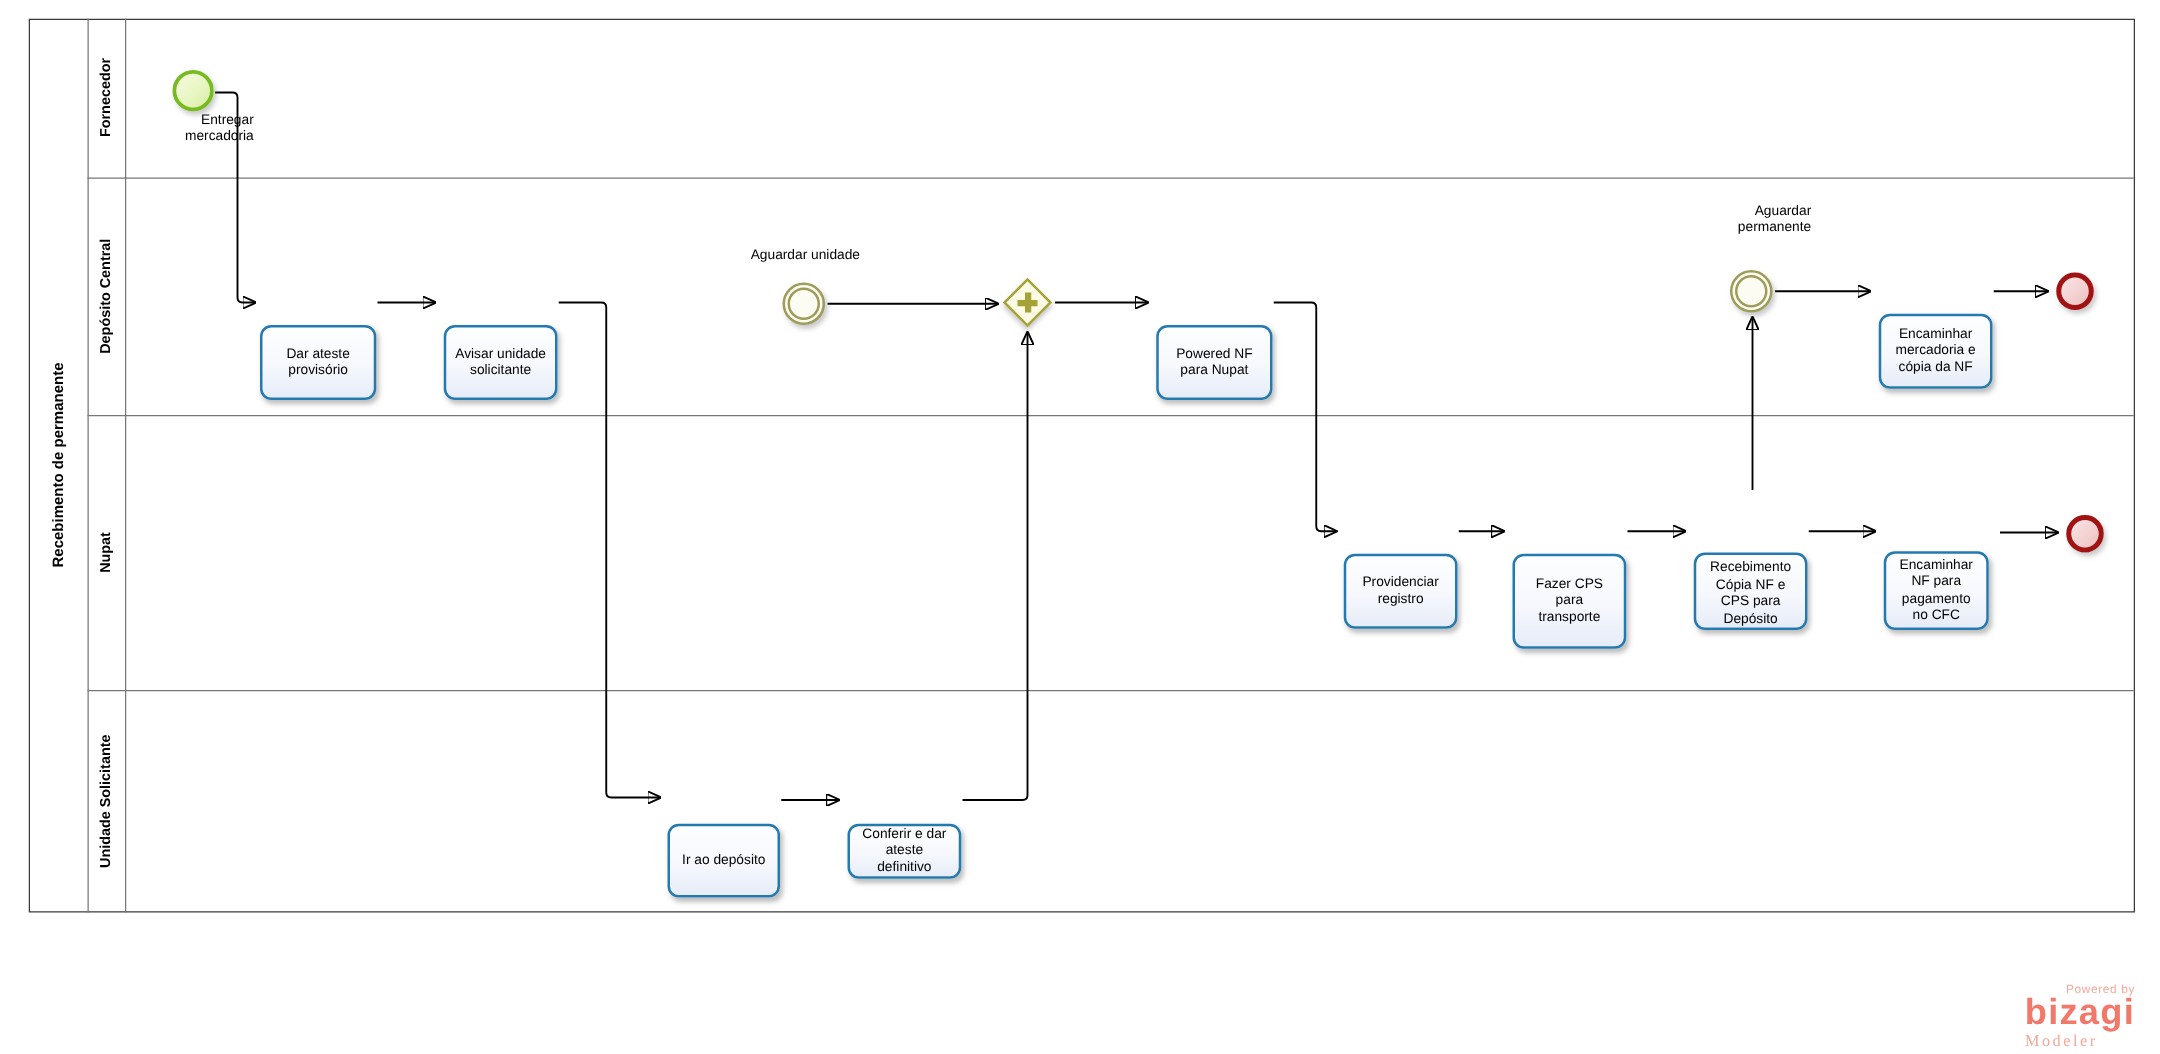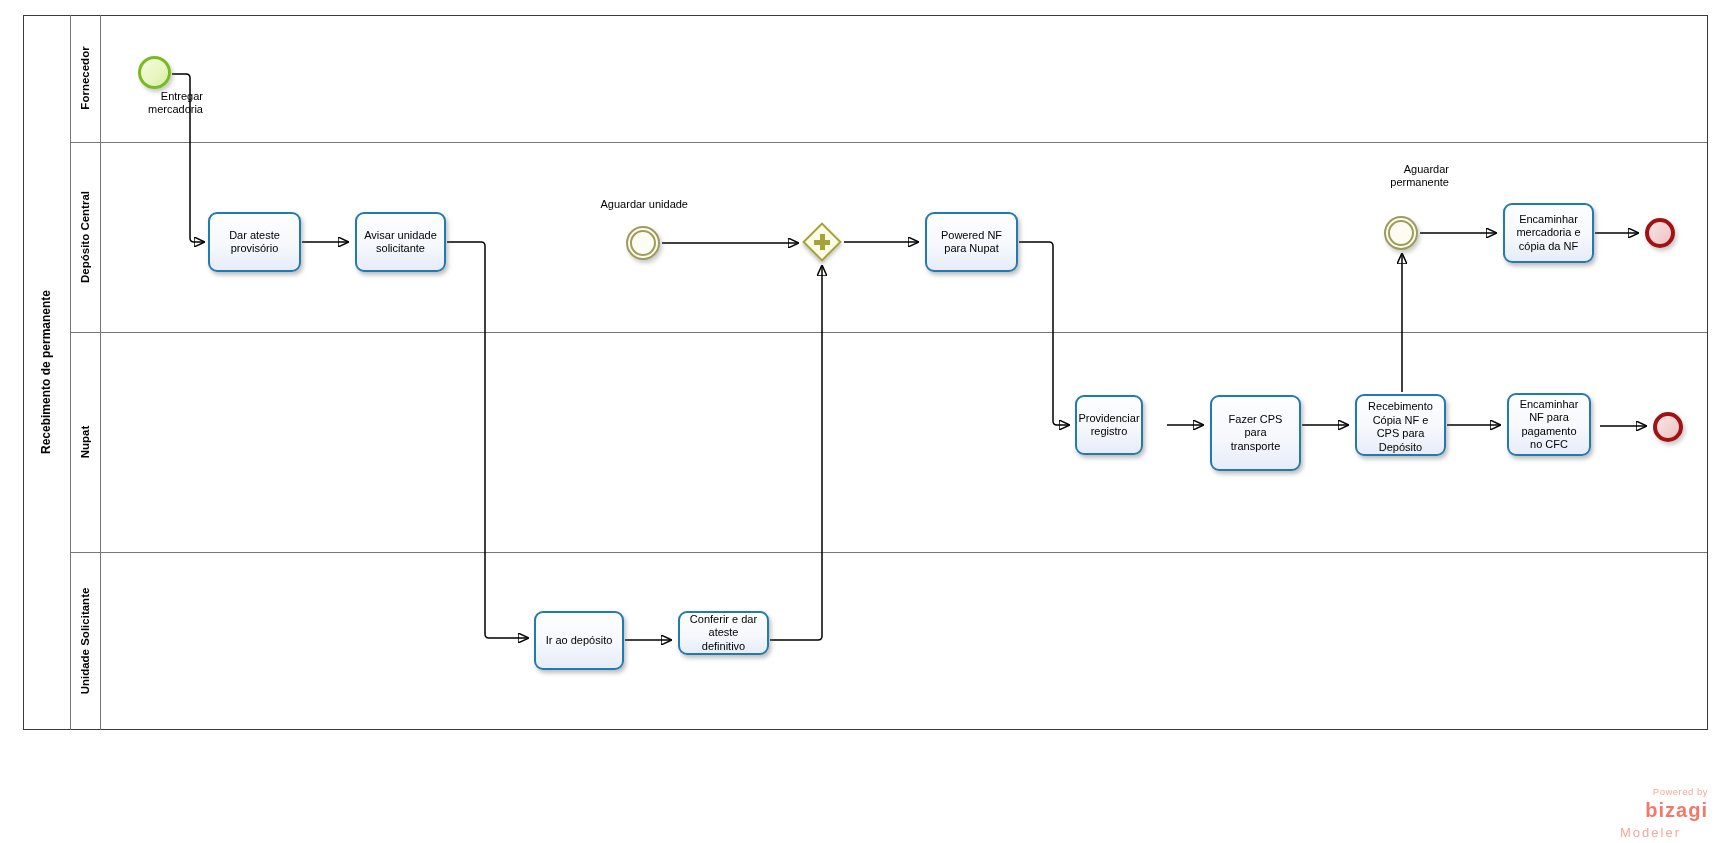--- a/index.html
+++ b/index.html
@@ -51,20 +51,21 @@
     box-shadow: 2px 3px 4px rgba(110,110,110,0.45);
     display: flex;
     align-items: center;
     justify-content: center;
     text-align: center;
     font-size: 11px;
     line-height: 13.5px;
     color: #000;
     padding: 1px 7px;
     overflow: hidden;
+    margin-top: 48px;
   }
   .event-start {
     position: absolute; z-index: 3;
     width: 33px; height: 33px;
     border-radius: 50%;
     border: 3px solid var(--start-green, #76BB1F);
     background: linear-gradient(135deg, #f5fbe0 0%, #e8f6c3 55%, #d8eda2 100%);
     box-shadow: 2px 3px 4px rgba(120,120,120,0.4);
   }
   .event-intermediate {
@@ -117,28 +118,29 @@
   }
   
   .brand { position: absolute; z-index: 4; }
   .brand .powered {
     position: absolute; right: 0; top: 0;
     font-size: 9.5px; letter-spacing: 0.5px;
     color: var(--brand-light, #F5A79B);
   }
   .brand .bizagi {
     position: absolute; right: 0; top: 9px;
-    font-size: 20px; font-weight: bold; letter-spacing: 1px;
+    font-size: 29px; font-weight: bold; letter-spacing: 1px;
     line-height: 30px;
     color: var(--brand-coral, #F2796A);
   }
   .brand .modeler {
     position: absolute; left: 2px; top: 39px;
     font-size: 13px; letter-spacing: 2px;
     color: var(--brand-light, #F5A79B);
+    font-family: Liberation Serif, serif;
   }
 </style>
 </head>
 <body>
 
 <div id="canvas">
 
   <div class="pool-border"></div>
   <div class="vline" style="left:70px"></div>
   <div class="vline" style="left:100px"></div>
@@ -199,21 +201,21 @@
   </div>
   <div class="event-label" style="left:1354px; top:163px; width:95px">Aguardar permanente</div>
   <div class="event-intermediate" style="left:1384px; top:216px">
     <div class="inner-ring"></div>
   </div>
   <div class="task" style="left:1503px; top:203px; width:91px; height:60px">
     <span>Encaminhar mercadoria e cópia da NF</span>
   </div>
   <div class="event-end" style="left:1645px; top:218px"></div>
 
-  <div class="task" style="left:1075px; top:395px; width:68px; height:60px">
+  <div class="task" style="left:1075px; top:395px; width:91px; height:60px">
     <span>Providenciar registro</span>
   </div>
   <div class="task" style="left:1210px; top:395px; width:91px; height:76px">
     <span>Fazer CPS para transporte</span>
   </div>
   <div class="task" style="left:1355px; top:394px; width:91px; height:62px; align-items:flex-start; padding-top:4px">
     <span>Recebimento Cópia NF e CPS para Depósito</span>
   </div>
   <div class="task" style="left:1507px; top:393px; width:84px; height:63px">
     <span>Encaminhar NF para pagamento no CFC</span>

